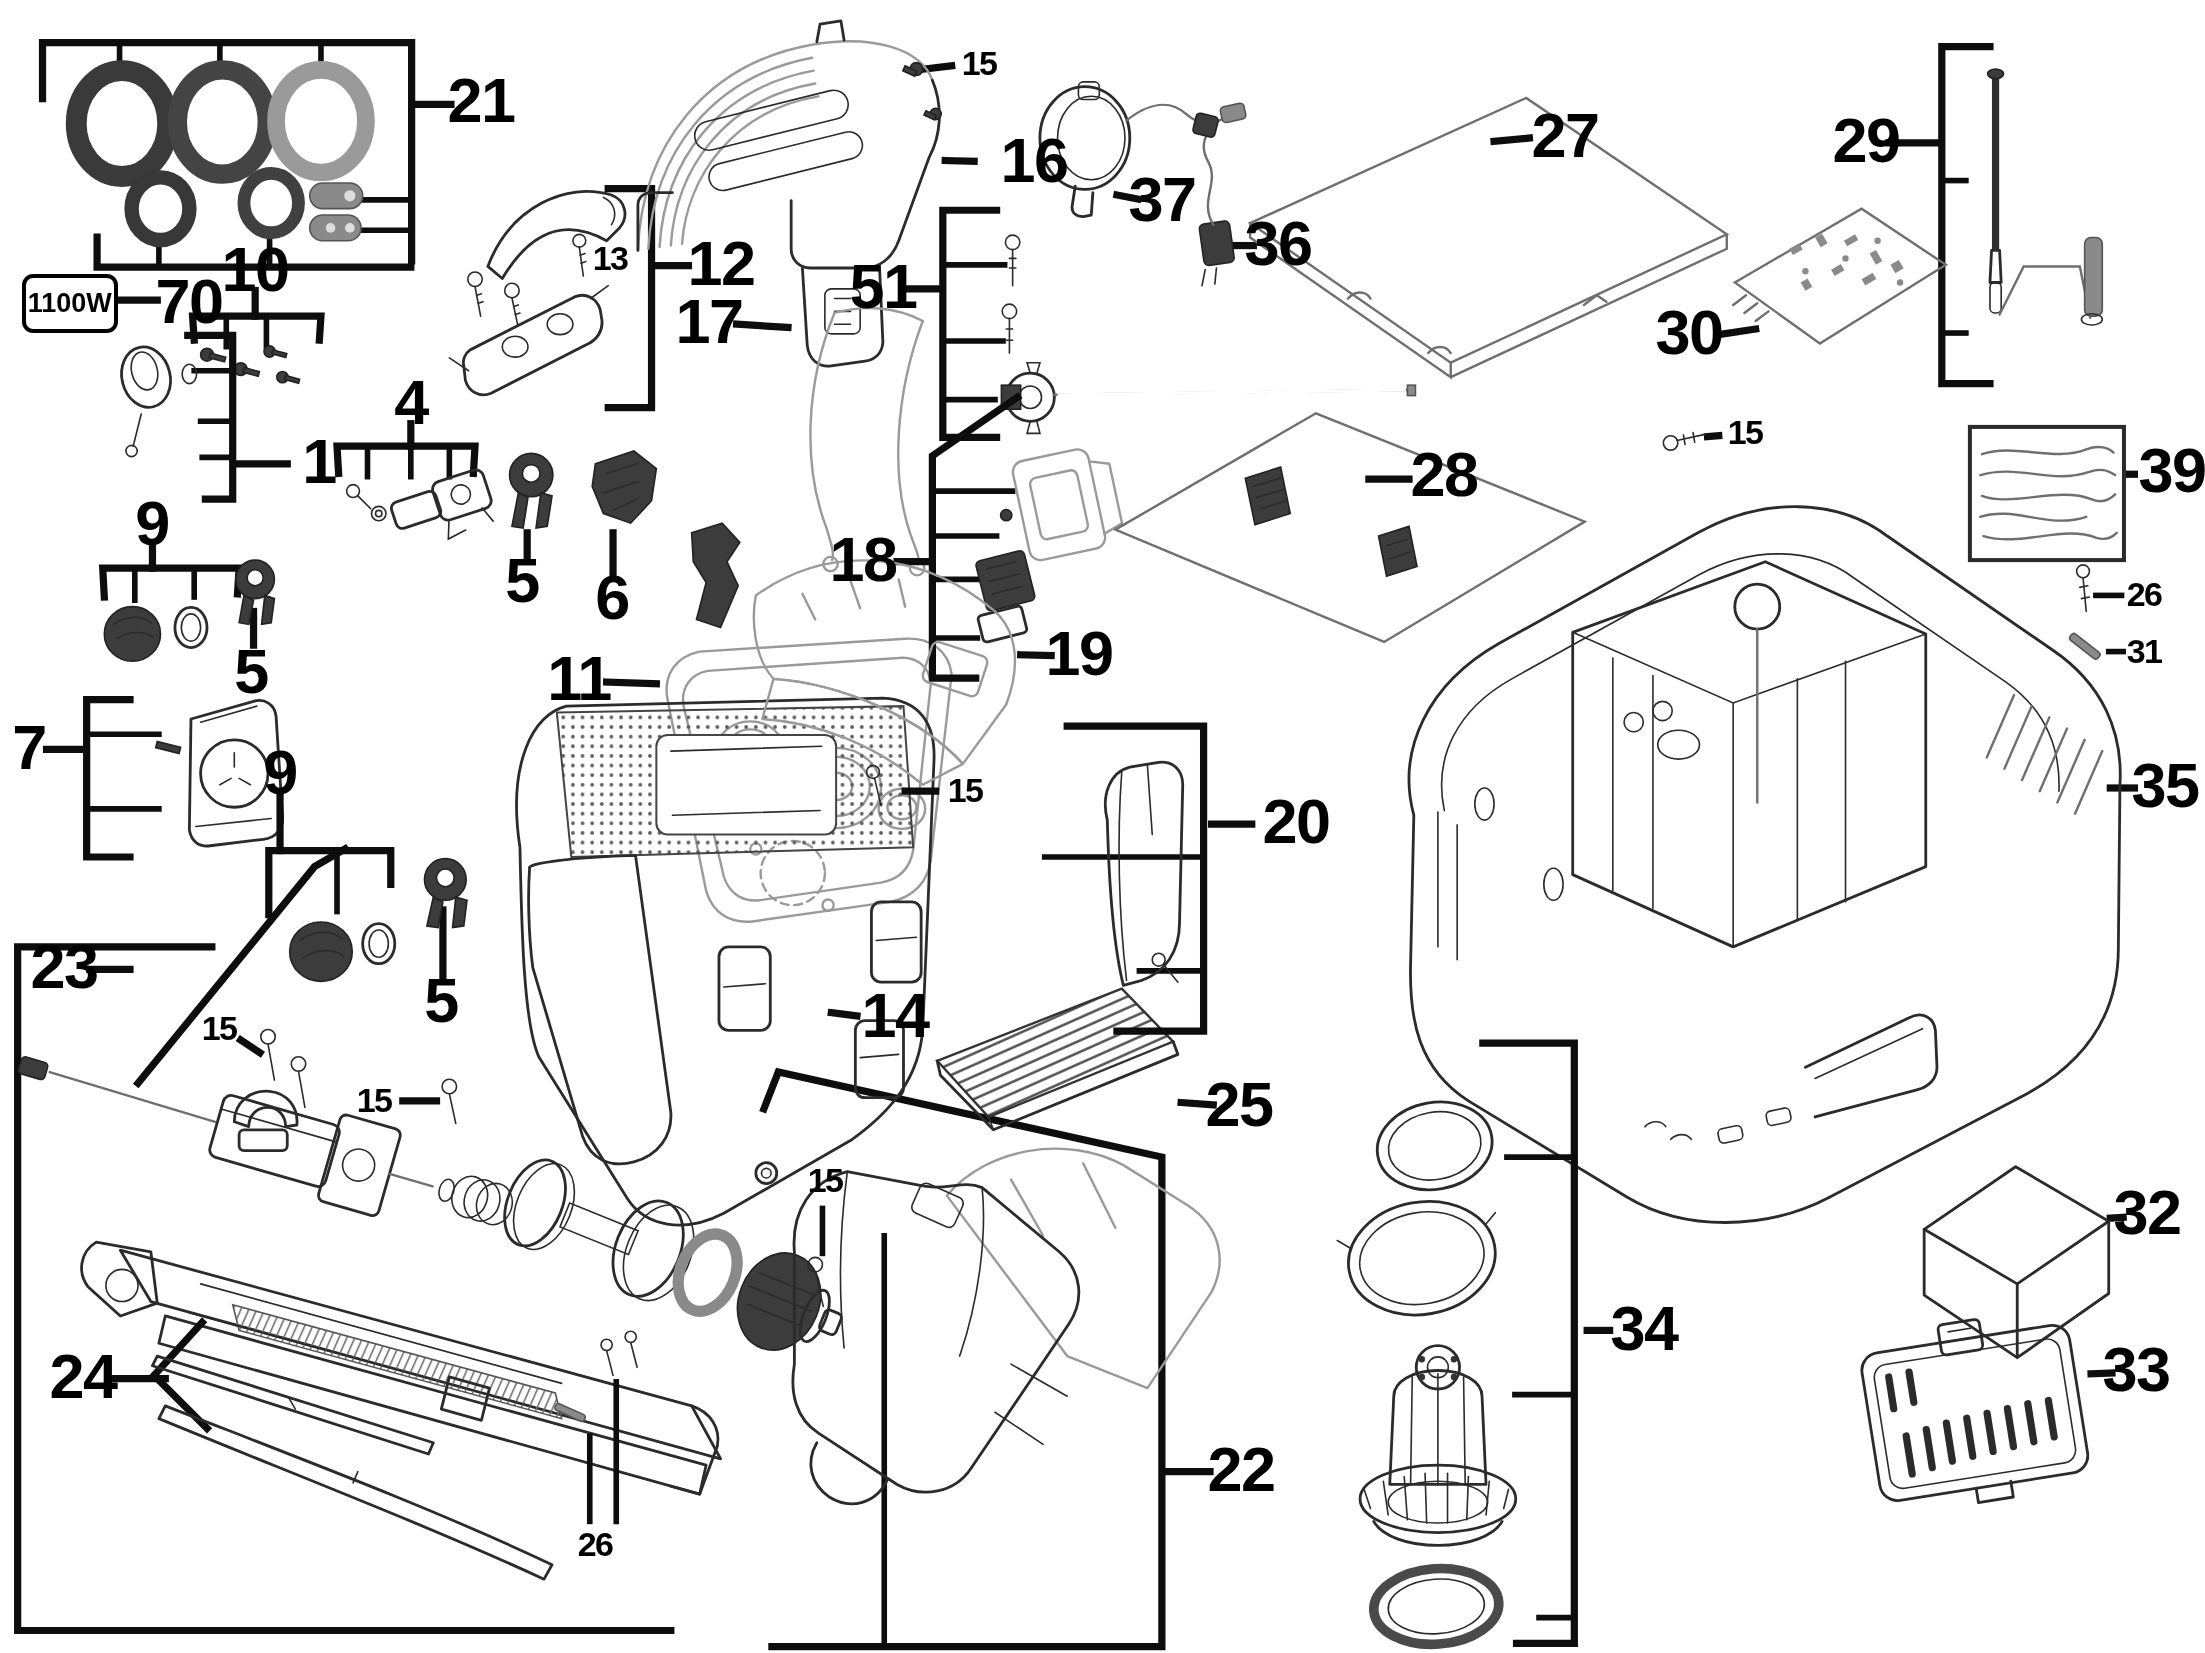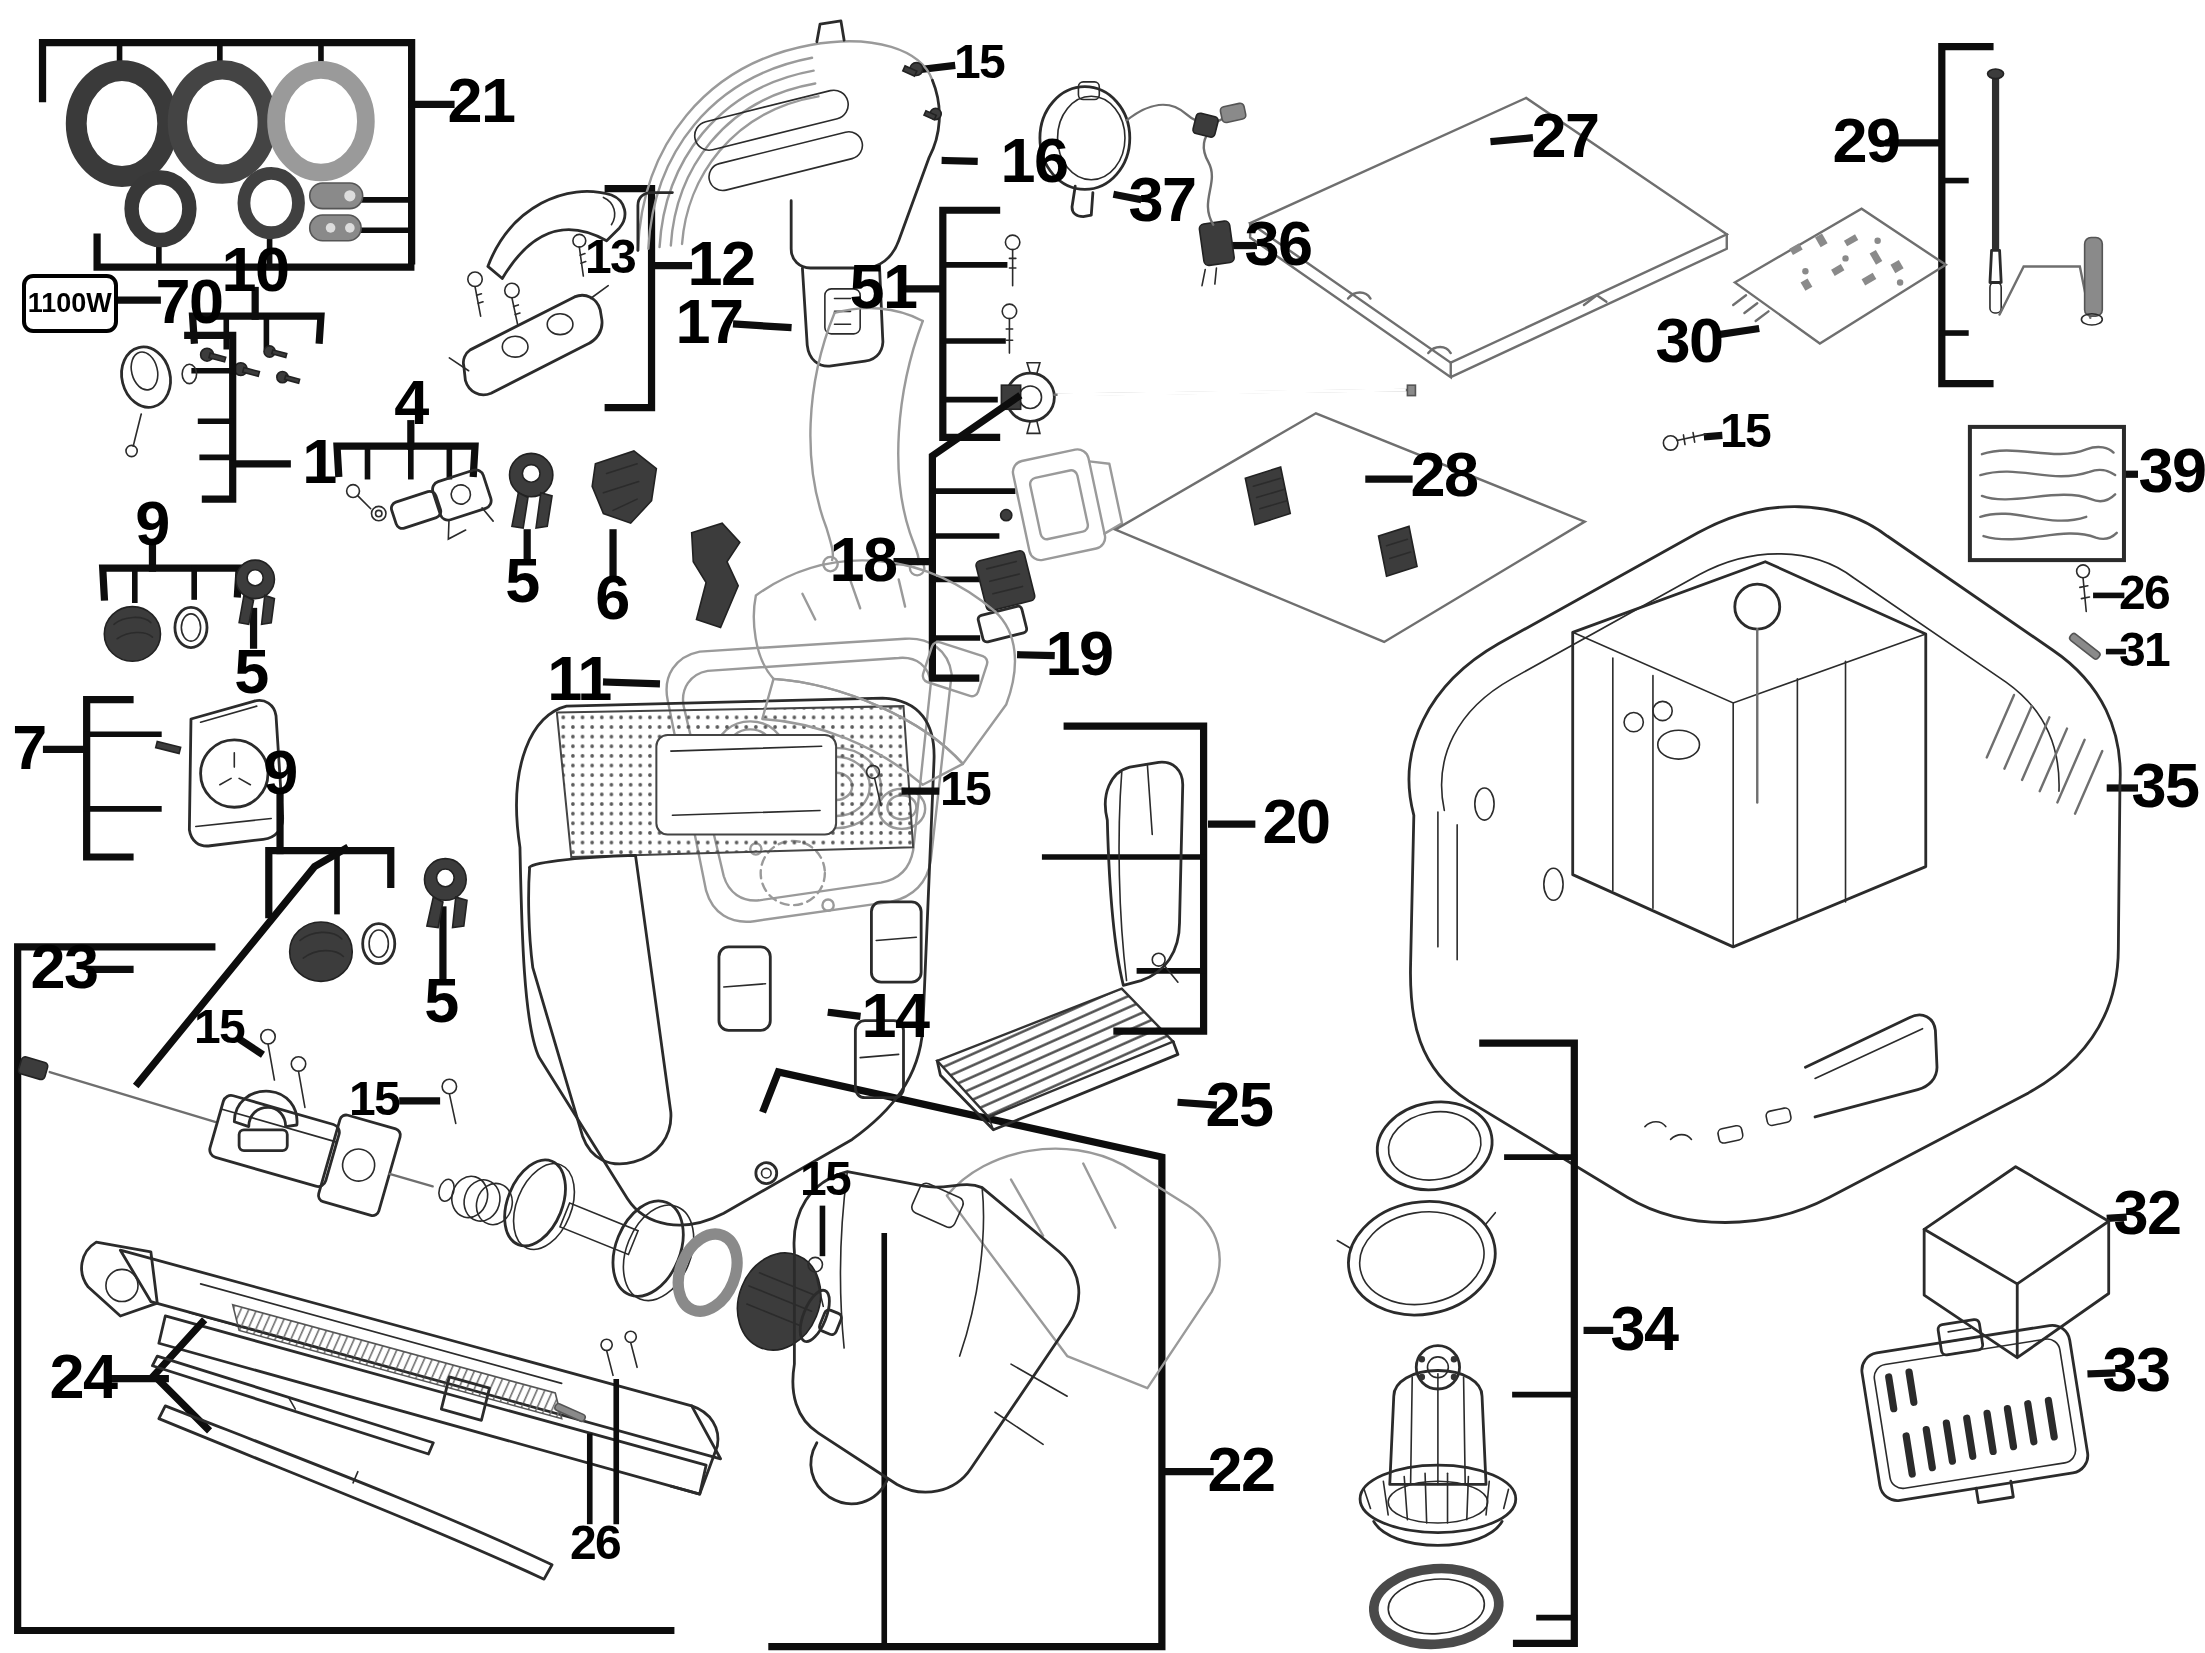--- a/index.html
+++ b/index.html
@@ -2,21 +2,21 @@
 <html style="font-size:13px"><head>
 <meta charset="utf-8">
 <style>
   html,body{margin:0;padding:0;background:#fff;}
   #stage{position:relative;width:2205px;height:1653px;background:#ffffff;overflow:hidden;
          font-family:"Liberation Sans", sans-serif;}
   #art{position:absolute;left:0;top:0;}
   .callout{position:absolute;transform:translate(-50%,-54%);color:#000;font-weight:700;
            line-height:1;white-space:nowrap;letter-spacing:-1.6px;}
   .callout.lg{font-size:63px;}
-  .callout.md{font-size:48px;text-align:center;}
+  .callout.md{font-size:34px;text-align:center;}
   #badge{position:absolute;left:21.7px;top:274px;width:88px;height:51px;border:4.8px solid #000;
          border-radius:11.2px;display:flex;align-items:center;justify-content:center;
          font-size:27px;font-weight:700;color:#000;background:#fff;}
   .p  {stroke:#2b2b2b;stroke-width:3.5;fill:none;stroke-linecap:round;stroke-linejoin:round;}
   .pt {stroke:#2b2b2b;stroke-width:2;fill:none;stroke-linecap:round;}
   .pl {stroke:#9a9a9a;stroke-width:3;fill:none;stroke-linecap:round;stroke-linejoin:round;}
   .pg {stroke:#6f6f6f;stroke-width:3;fill:none;stroke-linecap:round;}
   .pf {fill:#3c3c3c;stroke:#222;stroke-width:2;}
   .pfg{fill:#8a8a8a;stroke:#555;stroke-width:2;}
   .ld {stroke:#0d0d0d;stroke-width:9;fill:none;stroke-linecap:square;stroke-linejoin:miter;}
@@ -714,21 +714,21 @@
       <div class="callout md" style="left: 965px; top: 791px;">15</div>
       <div class="callout lg" style="left: 884px; top: 1018px; margin-left: 11px;">14</div>
       <div class="callout md" style="left: 825px; top: 1181px;">15</div>
       <div class="callout lg" style="left: 1239px; top: 1107px;">25</div>
       <div class="callout lg" style="left: 1296px; top: 824px;">20</div>
       <div class="callout lg" style="left: 1241px; top: 1472px;">22</div>
       <div class="callout lg" style="left: 1565px; top: 138px;">27</div>
       <div class="callout lg" style="left: 1444px; top: 477px;">28</div>
       <div class="callout md" style="left: 1745px; top: 433px;">15</div>
       <div class="callout lg" style="left: 1866px; top: 143px;">29</div>
-      <div class="callout lg" style="left: 1689px; top: 343px;">30</div>
+      <div class="callout lg" style="left: 1689px; top: 335px;">30</div>
       <div class="callout lg" style="left: 2159px; top: 473px; padding-left: 26px;">39</div>
       <div class="callout md" style="left: 2144px; top: 595px;">26</div>
       <div class="callout md" style="left: 2144px; top: 652px;">31</div>
       <div class="callout lg" style="left: 2165px; top: 788px;">35</div>
       <div class="callout lg" style="left: 2147px; top: 1215px;">32</div>
       <div class="callout lg" style="left: 1644px; top: 1331px;">34</div>
       <div class="callout lg" style="left: 2136px; top: 1372px;">33</div>
     </div>
 </div>
 

